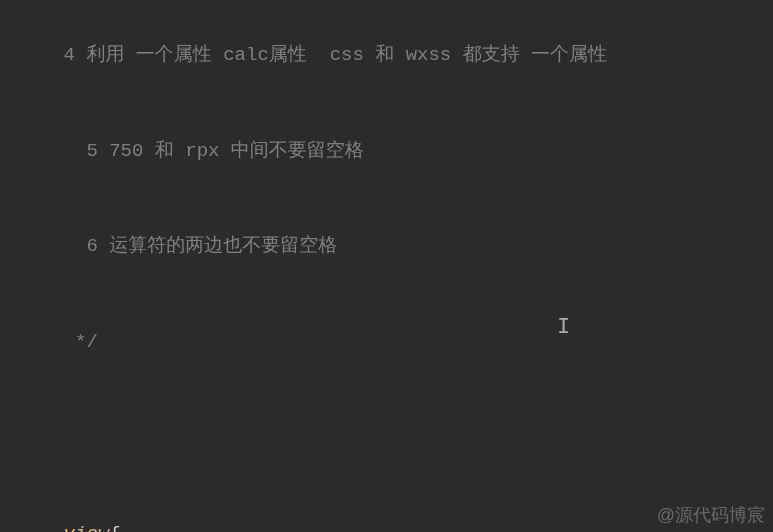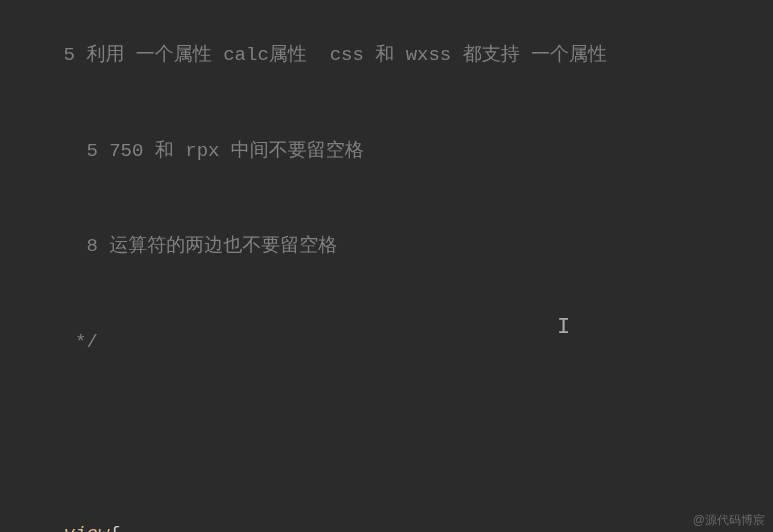--- a/index.html
+++ b/index.html
@@ -43,37 +43,37 @@
       top: 310px;
       color: #aaa;
       font-size: 22px;
       pointer-events: none;
     }
     .watermark {
       position: absolute;
       right: 8px;
       bottom: 2px;
       color: #6a6a6a;
-      font-size: 12px;
+      font-size: 18px;
       font-family: sans-serif;
     }
   </style>
 </head>
 <body>
 
 <div class="editor">
 
   <div class="line">
-    <span class="comment">5 利用 一个属性 calc属性  css 和 wxss 都支持 一个属性</span>
+    <span class="comment">4 利用 一个属性 calc属性  css 和 wxss 都支持 一个属性</span>
   </div>
   <div class="line">
     <span class="comment">  5 750 和 rpx 中间不要留空格</span>
   </div>
   <div class="line">
-    <span class="comment">  8 运算符的两边也不要留空格</span>
+    <span class="comment">  6 运算符的两边也不要留空格</span>
   </div>
   <div class="line">
     <span class="comment"> */</span>
   </div>
   <div class="line">
     <span> </span>
   </div>
   <div class="line">
     <span class="selector">view</span><span class="brace">{</span>
   </div>

